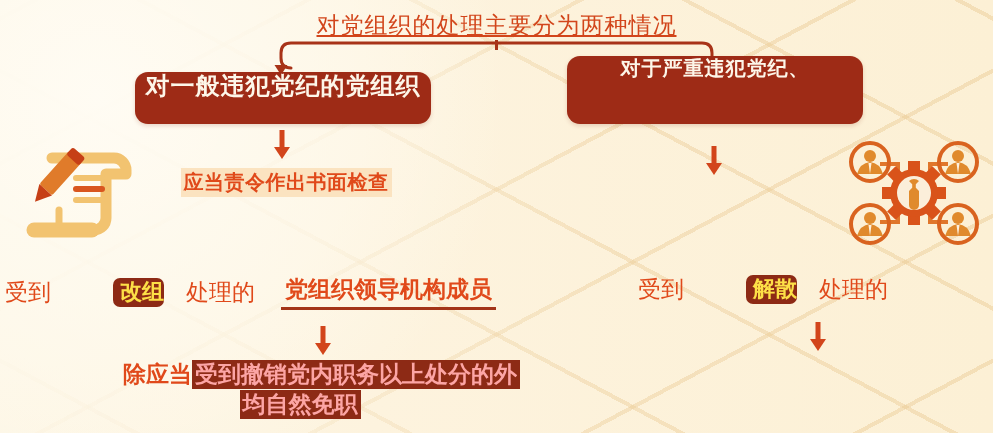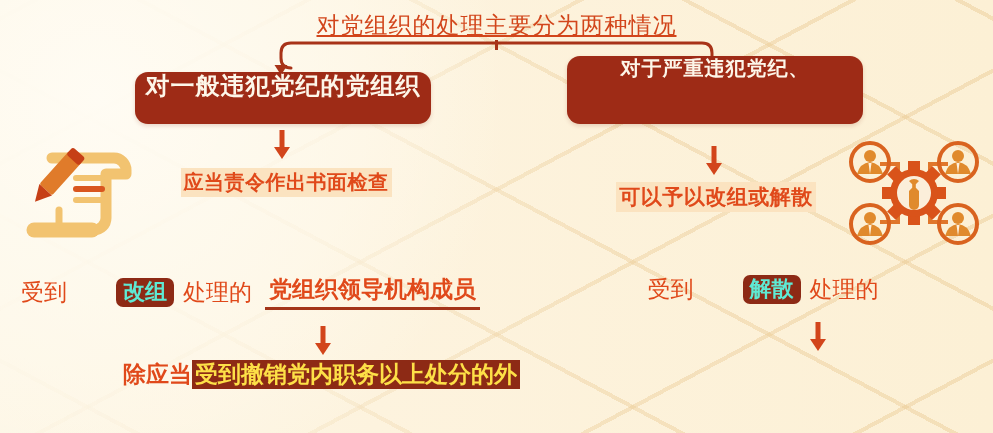--- a/index.html
+++ b/index.html
@@ -96,33 +96,33 @@
     display: inline-block;
   }
   #stmt-left  { left: 136px; top: 168px; width: 300px; font-size: 20px; }
   #stmt-right { left: 568px; top: 182px; width: 296px; font-size: 21px; }
 
   
   .mid-row {
     display: flex;
     align-items: center;
     justify-content: center;
-    gap: 4px;
+    gap: 17px;
     font-family: "Liberation Serif", "DejaVu Serif", serif;
     font-size: 23px;
     color: #e0491a;
     white-space: nowrap;
   }
   .mid-row .plain { font-weight: 400; padding: 0 5px; }
   .mid-row .badge {
     background: #8d2a15;
-    color: #5eead4;
+    color: #fde047;
     font-weight: bold;
     border-radius: 7px;
-    padding: 3px 7px 4px 7px;
+    padding: 3px 0 4px 7px;
     font-size: 22px;
     line-height: 1;
     margin-left: 40px;
   }
   .mid-row .u-strong {
     font-weight: bold;
     color: #e0491a;
     border-bottom: 3px solid #a33418;
     padding: 0 4px 2px 4px;
     margin-left: 4px;
@@ -135,21 +135,21 @@
     font-family: "Liberation Serif", "DejaVu Serif", serif;
     font-size: 23px;
     line-height: 1.30;
     text-align: center;
     color: #e0491a;
     font-weight: bold;
   }
   .concl .lead { color: #e0491a; font-weight: bold; margin-left: 43px; }
   .concl .inv {
     background: #8d2a15;
-    color: #fde047;
+    color: #fca5a5;
     font-weight: bold;
     padding: 2px 3px;
   }
   #concl-left  { left: 80px;  top: 360px; width: 440px; }
   #concl-right { left: 680px; top: 358px; width: 280px; }
 
   
   #icon-scroll { left: 14px;  top: 142px; width: 126px; height: 104px; }
   #icon-reorg  { left: 846px; top: 140px; width: 136px; height: 106px; }
 
@@ -193,23 +193,20 @@
   </svg>
   <svg class="abs darrow" id="arrow-r1" viewBox="0 0 22 30">
     <rect x="8.5" y="0" width="5" height="19" fill="#d2451b"></rect>
     <polygon points="3,17 19,17 11,29" fill="#d2451b"></polygon>
   </svg>
 
   <div class="abs hl-text" id="stmt-left">
     <span class="hl">应当责令作出书面检查</span><br>
   </div>
 
-  <div class="abs hl-text" id="stmt-right">
-    <span class="hl">可以予以改组或解散</span>
-  </div>
 
   <svg class="abs" id="icon-scroll" viewBox="0 0 126 104">
 
     <path d="M38 16 H100 a12 12 0 0 1 12 12 v4 H92 v44 a12 12 0 0 1 -12 12 H24" fill="none" stroke="#f2c370" stroke-width="11" stroke-linecap="round" stroke-linejoin="round"></path>
 
     <path d="M20 88 H78" fill="none" stroke="#f2c370" stroke-width="15" stroke-linecap="round"></path>
     <path d="M45 68 V82" fill="none" stroke="#f2c370" stroke-width="7" stroke-linecap="round"></path>
 
     <path d="M62 36 H88" stroke="#f2c370" stroke-width="6" stroke-linecap="round"></path>
     <path d="M62 47 H88" stroke="#d9561f" stroke-width="6" stroke-linecap="round"></path>
@@ -289,16 +286,17 @@
     <rect x="8.5" y="0" width="5" height="19" fill="#d2451b"></rect>
     <polygon points="3,17 19,17 11,29" fill="#d2451b"></polygon>
   </svg>
   <svg class="abs darrow" id="arrow-r2" viewBox="0 0 22 30">
     <rect x="8.5" y="0" width="5" height="19" fill="#d2451b"></rect>
     <polygon points="3,17 19,17 11,29" fill="#d2451b"></polygon>
   </svg>
 
   <div class="abs concl" id="concl-left">
     <span class="lead">除应当</span><span class="inv">受到撤销党内职务以上处分的外</span><br>
+    <span class="inv">均自然免职</span>
   </div>
 
 
 </div>
 
 </body></html>

